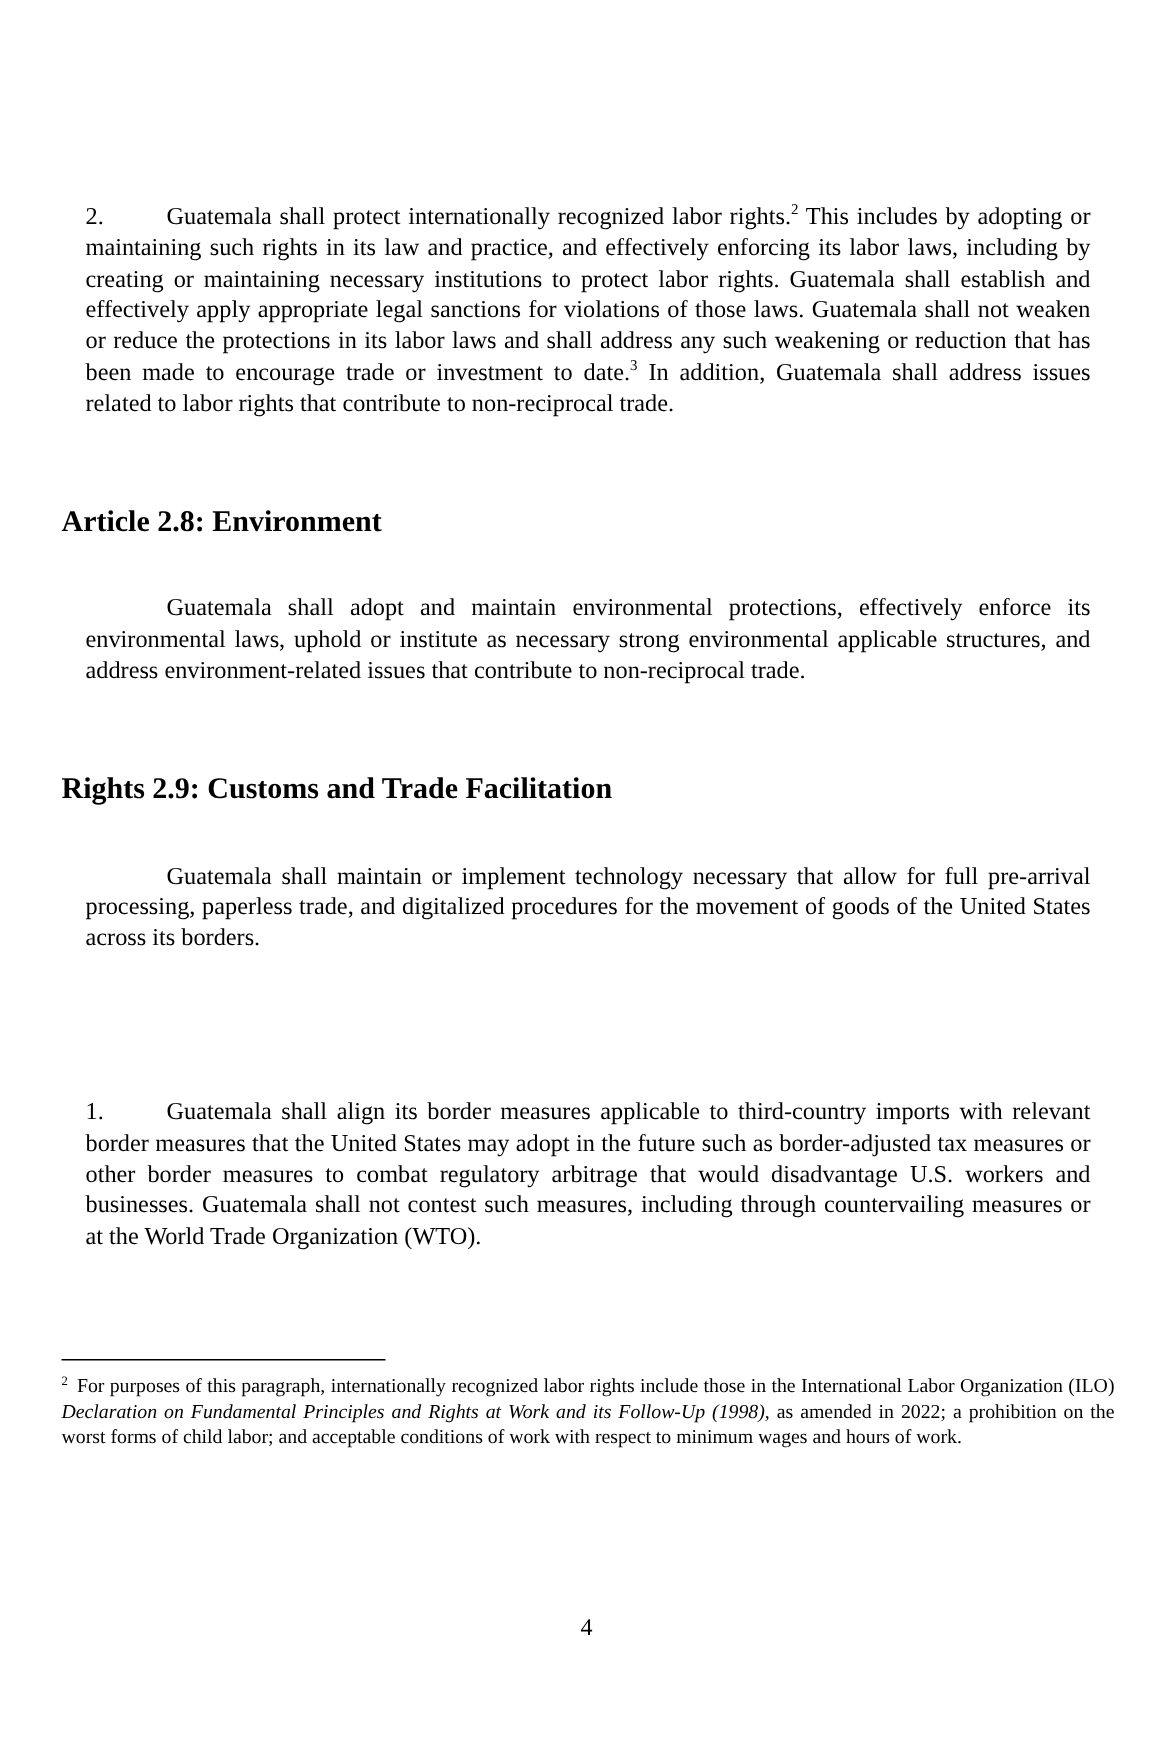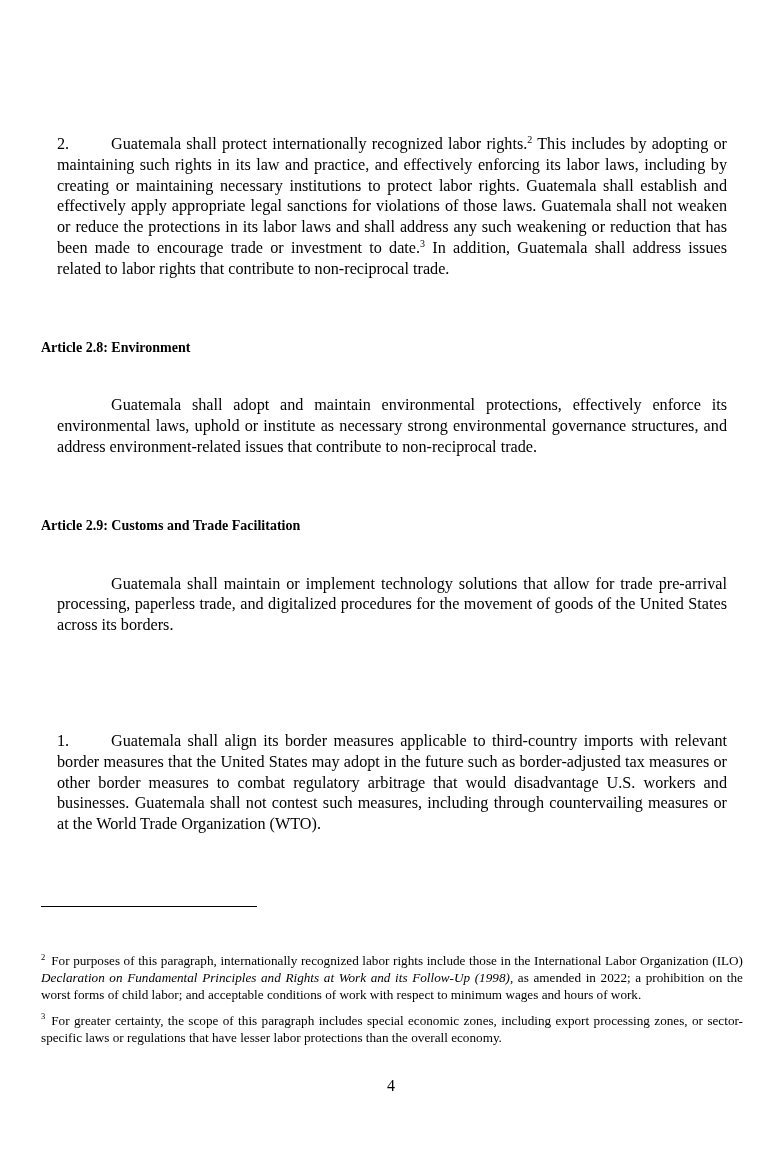--- a/index.html
+++ b/index.html
@@ -2,52 +2,51 @@
 <html><head>
 <meta charset="utf-8">
 <style>
   html, body { margin: 0; padding: 0; background: #ffffff; }
   body { width: 782px; height: 1160px; position: relative; overflow: hidden;
          font-family: "Liberation Serif", serif; color: #000; }
   .page { position: absolute; left: 41px; top: 118px; width: 702px; }
   .p { font-size: 16.2px; line-height: 20.8px; text-align: justify; margin: 16px; }
   .num { display: inline-block; width: 54px; }
   .indent { text-indent: 54px; }
-  .heading { font-weight: bold; font-size: 14px; line-height: 20.8px; margin: 0; }
+  .heading { font-weight: bold; font-size: 20px; line-height: 20.8px; margin: 0; }
   sup { font-size: 10px; line-height: 0; vertical-align: super; }
   .gap-lg { height: 42px; }
   .gap-md { height: 21px; }
   .fn-rule { position: absolute; left: 41px; top: 906px; width: 216px; border-top: 1.5px solid #000; }
-  .footnotes { position: absolute; left: 41px; top: 952px; width: 702px; }
+  .footnotes { position: absolute; left: 41px; top: 915px; width: 702px; }
   .fn { font-size: 13.2px; line-height: 17.2px; text-align: justify; margin: 0 0 8px 0; }
   .fn sup { font-size: 8.5px; margin-right: 6px; }
   .pagenum { position: absolute; top: 1077px; left: 0; width: 782px; text-align: center; font-size: 16px; }
 </style>
 </head>
 <body>
 
 <div class="page">
   <p class="p"><span class="num">2.</span><span>Guatemala shall protect internationally recognized labor rights.</span><sup>2</sup><span>  This includes by adopting or maintaining such rights in its law and practice, and effectively enforcing its labor laws, including by creating or maintaining necessary institutions to protect labor rights.  Guatemala shall establish and effectively apply appropriate legal sanctions for violations of those laws.  Guatemala shall not weaken or reduce the protections in its labor laws and shall address any such weakening or reduction that has been made to encourage trade or investment to date.</span><sup>3</sup><span>  In addition, Guatemala shall address issues related to labor rights that contribute to non-reciprocal trade.</span></p>
 
   <div class="gap-lg"></div>
   <p class="heading">Article 2.8:  Environment</p>
   <div class="gap-md"></div>
-  <p class="p indent">Guatemala shall adopt and maintain environmental protections, effectively enforce its environmental laws, uphold or institute as necessary strong environmental governance structures, and address environment-related issues that contribute to non-reciprocal trade.</p>
+  <p class="p indent">Guatemala shall adopt and maintain environmental protections, effectively enforce its environmental laws, uphold or institute as necessary strong environmental applicable structures, and address environment-related issues that contribute to non-reciprocal trade.</p>
 
   <div class="gap-lg"></div>
-  <p class="heading">Article 2.9:  Customs and Trade Facilitation</p>
+  <p class="heading">Rights 2.9:  Customs and Trade Facilitation</p>
   <div class="gap-md"></div>
-  <p class="p indent">Guatemala shall maintain or implement technology solutions that allow for trade pre-arrival processing, paperless trade, and digitalized procedures for the movement of goods of the United States across its borders.</p>
+  <p class="p indent">Guatemala shall maintain or implement technology necessary that allow for full pre-arrival processing, paperless trade, and digitalized procedures for the movement of goods of the United States across its borders.</p>
 
   <div class="gap-lg"></div>
   <div class="gap-md"></div>
   <p class="p"><span class="num">1.</span><span>Guatemala shall align its border measures applicable to third-country imports with relevant border measures that the United States may adopt in the future such as border-adjusted tax measures or other border measures to combat regulatory arbitrage that would disadvantage U.S. workers and businesses.  Guatemala shall not contest such measures, including through countervailing measures or at the World Trade Organization (WTO).</span></p>
   <div class="gap-md"></div>
 </div>
 
 <div class="fn-rule"></div>
 
 <div class="footnotes">
   <p class="fn"><sup>2</sup><span>For purposes of this paragraph, internationally recognized labor rights include those in the International Labor Organization (ILO) </span><i>Declaration on Fundamental Principles and Rights at Work and its Follow-Up (1998)</i><span>, as amended in 2022; a prohibition on the worst forms of child labor; and acceptable conditions of work with respect to minimum wages and hours of work.</span></p>
-  <p class="fn"><sup>3</sup><span>For greater certainty, the scope of this paragraph includes special economic zones, including export processing zones, or sector-specific laws or regulations that have lesser labor protections than the overall economy.</span></p>
 </div>
 
 <div class="pagenum">4</div>
 
 </body></html>

